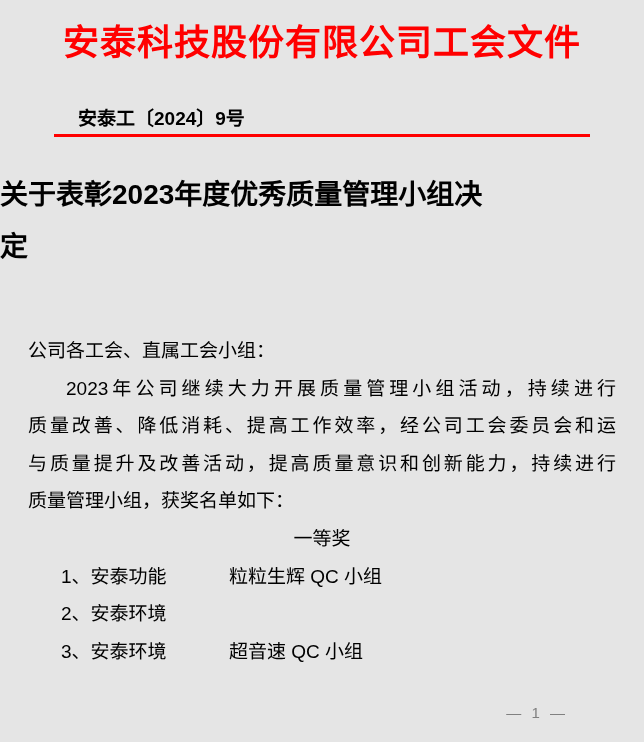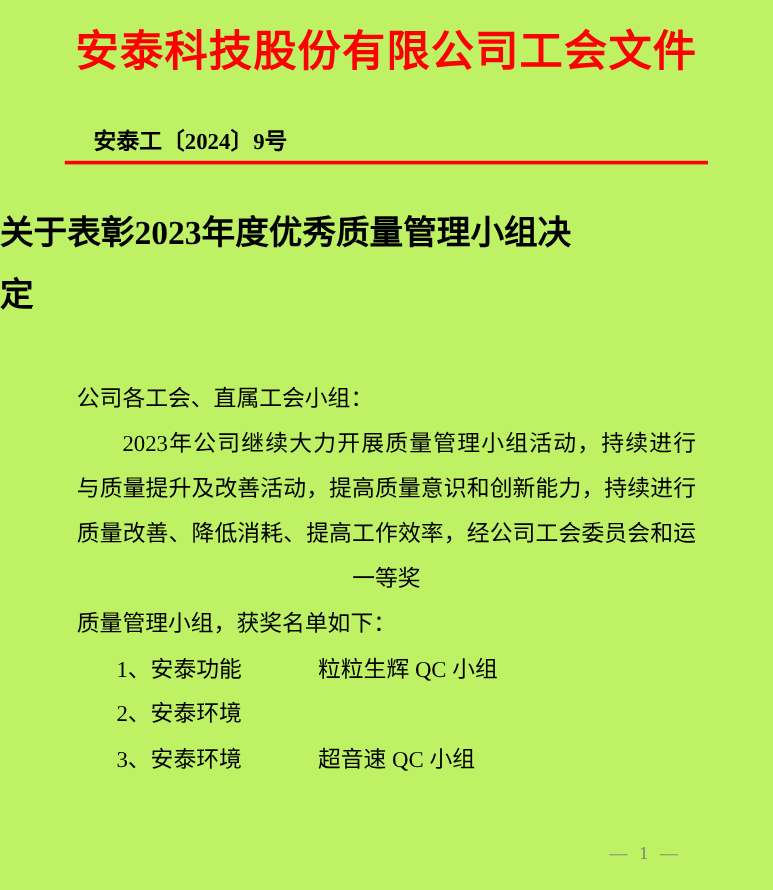--- a/index.html
+++ b/index.html
@@ -4,23 +4,23 @@
 <style>
   html, body {
     margin: 0;
     padding: 0;
     background: #ffffff;
   }
   .page {
     position: relative;
     width: 644px;
     height: 742px;
-    background: #bef264;
+    background: #e5e5e5;
     overflow: hidden;
-    font-family: Liberation Serif, serif;
+    font-family: Liberation Sans, sans-serif;
     color: #000000;
   }
   
   .org-title {
     padding-top: 18px;
     text-align: center;
     color: #ff0000;
     font-size: 36px;
     font-weight: bold;
     line-height: 50px;
@@ -45,22 +45,22 @@
   }
   
   .doc-title {
     margin-top: 32px;
     font-size: 28px;
     font-weight: bold;
     line-height: 52px;
   }
   
   .body {
-    margin-top: 41px;
-    padding: 0 64px;
+    margin-top: 59px;
+    padding: 0 28px;
     font-size: 19px;
   }
   .doc-line {
     line-height: 37.6px;
     white-space: nowrap;
   }
   .doc-line.justified {
     white-space: normal;
     text-align: justify;
     text-align-last: justify;
@@ -109,25 +109,25 @@
   <div class="doc-title">
     <div>关于表彰2023年度优秀质量管理小组决</div>
     <div>定</div>
   </div>
 
   <div class="body">
 
     <div class="doc-line">公司各工会、直属工会小组：</div>
 
     <div class="doc-line indent justified">2023年公司继续大力开展质量管理小组活动，持续进行</div>
+    <div class="doc-line justified">质量改善、降低消耗、提高工作效率，经公司工会委员会和运</div>
     <div class="doc-line justified">与质量提升及改善活动，提高质量意识和创新能力，持续进行</div>
-    <div class="doc-line justified">质量改善、降低消耗、提高工作效率，经公司工会委员会和运</div>
+    <div class="doc-line">质量管理小组，获奖名单如下：</div>
+
     <div class="doc-line center">一等奖</div>
-
-    <div class="doc-line">质量管理小组，获奖名单如下：</div>
 
     <div class="award-row">
       <span class="award-left">
         <span>1、</span>
         <span>安泰功能</span>
       </span>
       <span>粒粒生辉 QC 小组</span>
     </div>
 
     <div class="award-row">

